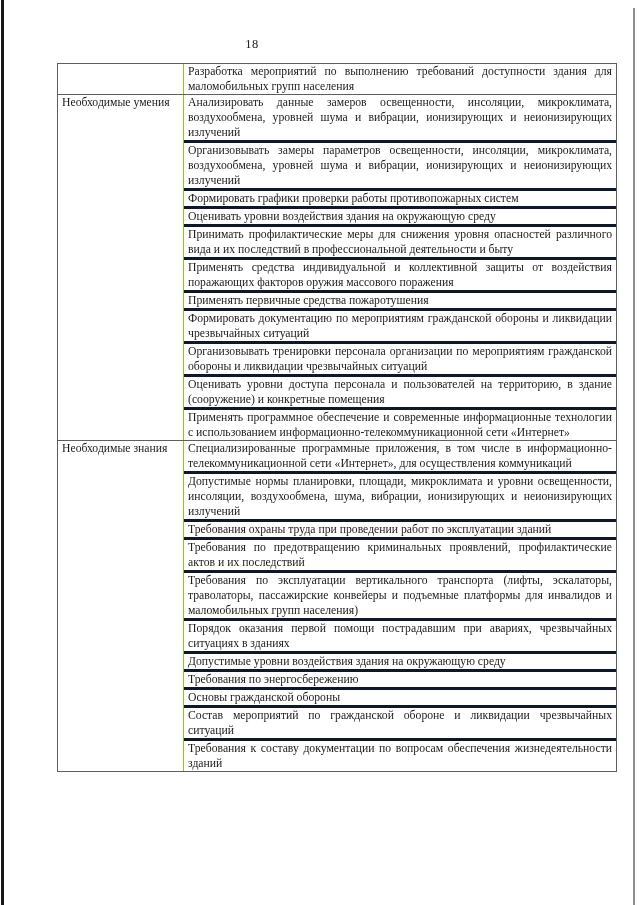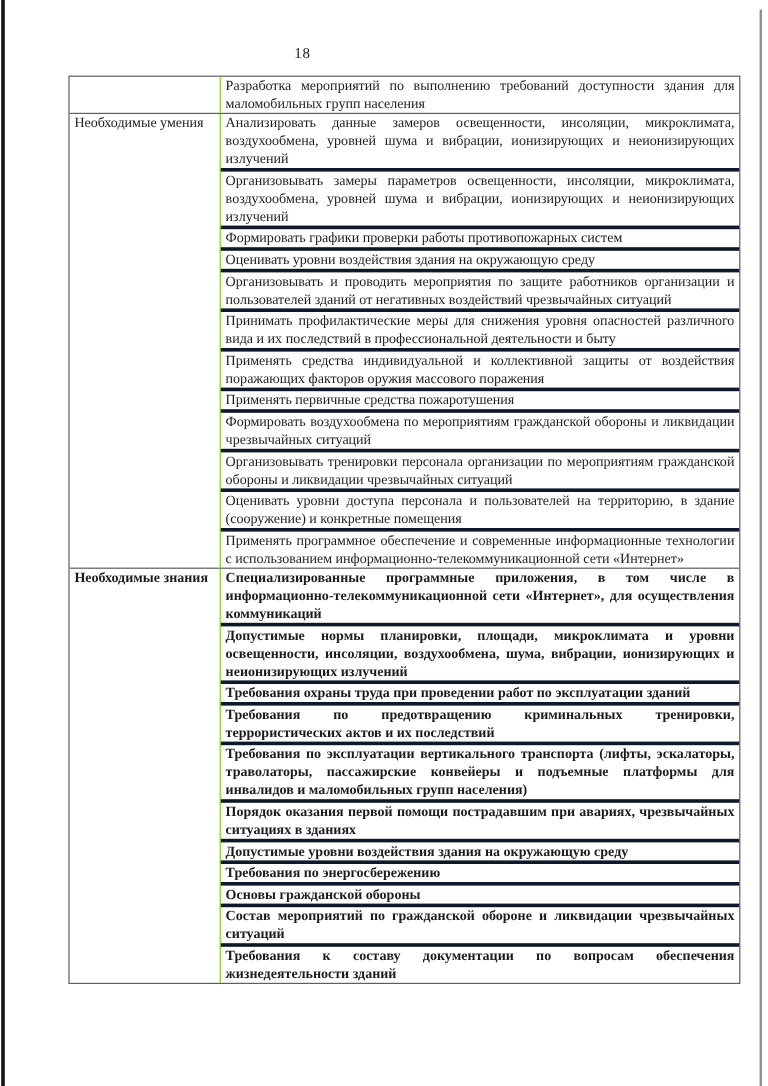--- a/index.html
+++ b/index.html
@@ -35,21 +35,21 @@
     position: absolute;
     left: 57px; top: 63px;
     width: 560px;
     border: 1px solid #5e5e5e;
     background: #ffffff;
   }
   .trow {
     display: flex;
     border-bottom: 1px solid #5e5e5e;
   }
-  .trow:last-child { border-bottom: none; font-weight: bold; }
+  .trow:last-child { border-bottom: none; }
   .tlabel {
     flex: 0 0 126px;
     width: 126px;
     border-right: 1px solid #84cc16;
     padding: 0 2px 0 4px;
     font-size: 11.7px;
     line-height: 15px;
   }
   .titems { flex: 1 1 auto; min-width: 0; }
   .tcell {
@@ -76,37 +76,36 @@
         <div class="tcell">Разработка мероприятий по выполнению требований доступности здания для маломобильных групп населения</div>
       </div>
     </div>
     <div class="trow">
       <div class="tlabel">Необходимые умения</div>
       <div class="titems">
         <div class="tcell">Анализировать данные замеров освещенности, инсоляции, микроклимата, воздухообмена, уровней шума и вибрации, ионизирующих и неионизирующих излучений</div>
         <div class="tcell">Организовывать замеры параметров освещенности, инсоляции, микроклимата, воздухообмена, уровней шума и вибрации, ионизирующих и неионизирующих излучений</div>
         <div class="tcell">Формировать графики проверки работы противопожарных систем</div>
         <div class="tcell">Оценивать уровни воздействия здания на окружающую среду</div>
-        <div class="tcell">Организовывать и проводить мероприятия по защите работников организации и пользователей зданий от негативных воздействий чрезвычайных ситуаций</div>
         <div class="tcell">Принимать профилактические меры для снижения уровня опасностей различного вида и их последствий в профессиональной деятельности и быту</div>
         <div class="tcell">Применять средства индивидуальной и коллективной защиты от воздействия поражающих факторов оружия массового поражения</div>
         <div class="tcell">Применять первичные средства пожаротушения</div>
-        <div class="tcell">Формировать воздухообмена по мероприятиям гражданской обороны и ликвидации чрезвычайных ситуаций</div>
+        <div class="tcell">Формировать документацию по мероприятиям гражданской обороны и ликвидации чрезвычайных ситуаций</div>
         <div class="tcell">Организовывать тренировки персонала организации по мероприятиям гражданской обороны и ликвидации чрезвычайных ситуаций</div>
         <div class="tcell">Оценивать уровни доступа персонала и пользователей на территорию, в здание (сооружение) и конкретные помещения</div>
         <div class="tcell">Применять программное обеспечение и современные информационные технологии с использованием информационно-телекоммуникационной сети «Интернет»</div>
       </div>
     </div>
     <div class="trow">
       <div class="tlabel">Необходимые знания</div>
       <div class="titems">
         <div class="tcell">Специализированные программные приложения, в том числе в информационно-телекоммуникационной сети «Интернет», для осуществления коммуникаций</div>
         <div class="tcell">Допустимые нормы планировки, площади, микроклимата и уровни освещенности, инсоляции, воздухообмена, шума, вибрации, ионизирующих и неионизирующих излучений</div>
         <div class="tcell">Требования охраны труда при проведении работ по эксплуатации зданий</div>
-        <div class="tcell">Требования по предотвращению криминальных тренировки, террористических актов и их последствий</div>
+        <div class="tcell">Требования по предотвращению криминальных проявлений, профилактические актов и их последствий</div>
         <div class="tcell">Требования по эксплуатации вертикального транспорта (лифты, эскалаторы, траволаторы, пассажирские конвейеры и подъемные платформы для инвалидов и маломобильных групп населения)</div>
         <div class="tcell">Порядок оказания первой помощи пострадавшим при авариях, чрезвычайных ситуациях в зданиях</div>
         <div class="tcell">Допустимые уровни воздействия здания на окружающую среду</div>
         <div class="tcell">Требования по энергосбережению</div>
         <div class="tcell">Основы гражданской обороны</div>
         <div class="tcell">Состав мероприятий по гражданской обороне и ликвидации чрезвычайных ситуаций</div>
         <div class="tcell">Требования к составу документации по вопросам обеспечения жизнедеятельности зданий</div>
       </div>
     </div>
   </div>

